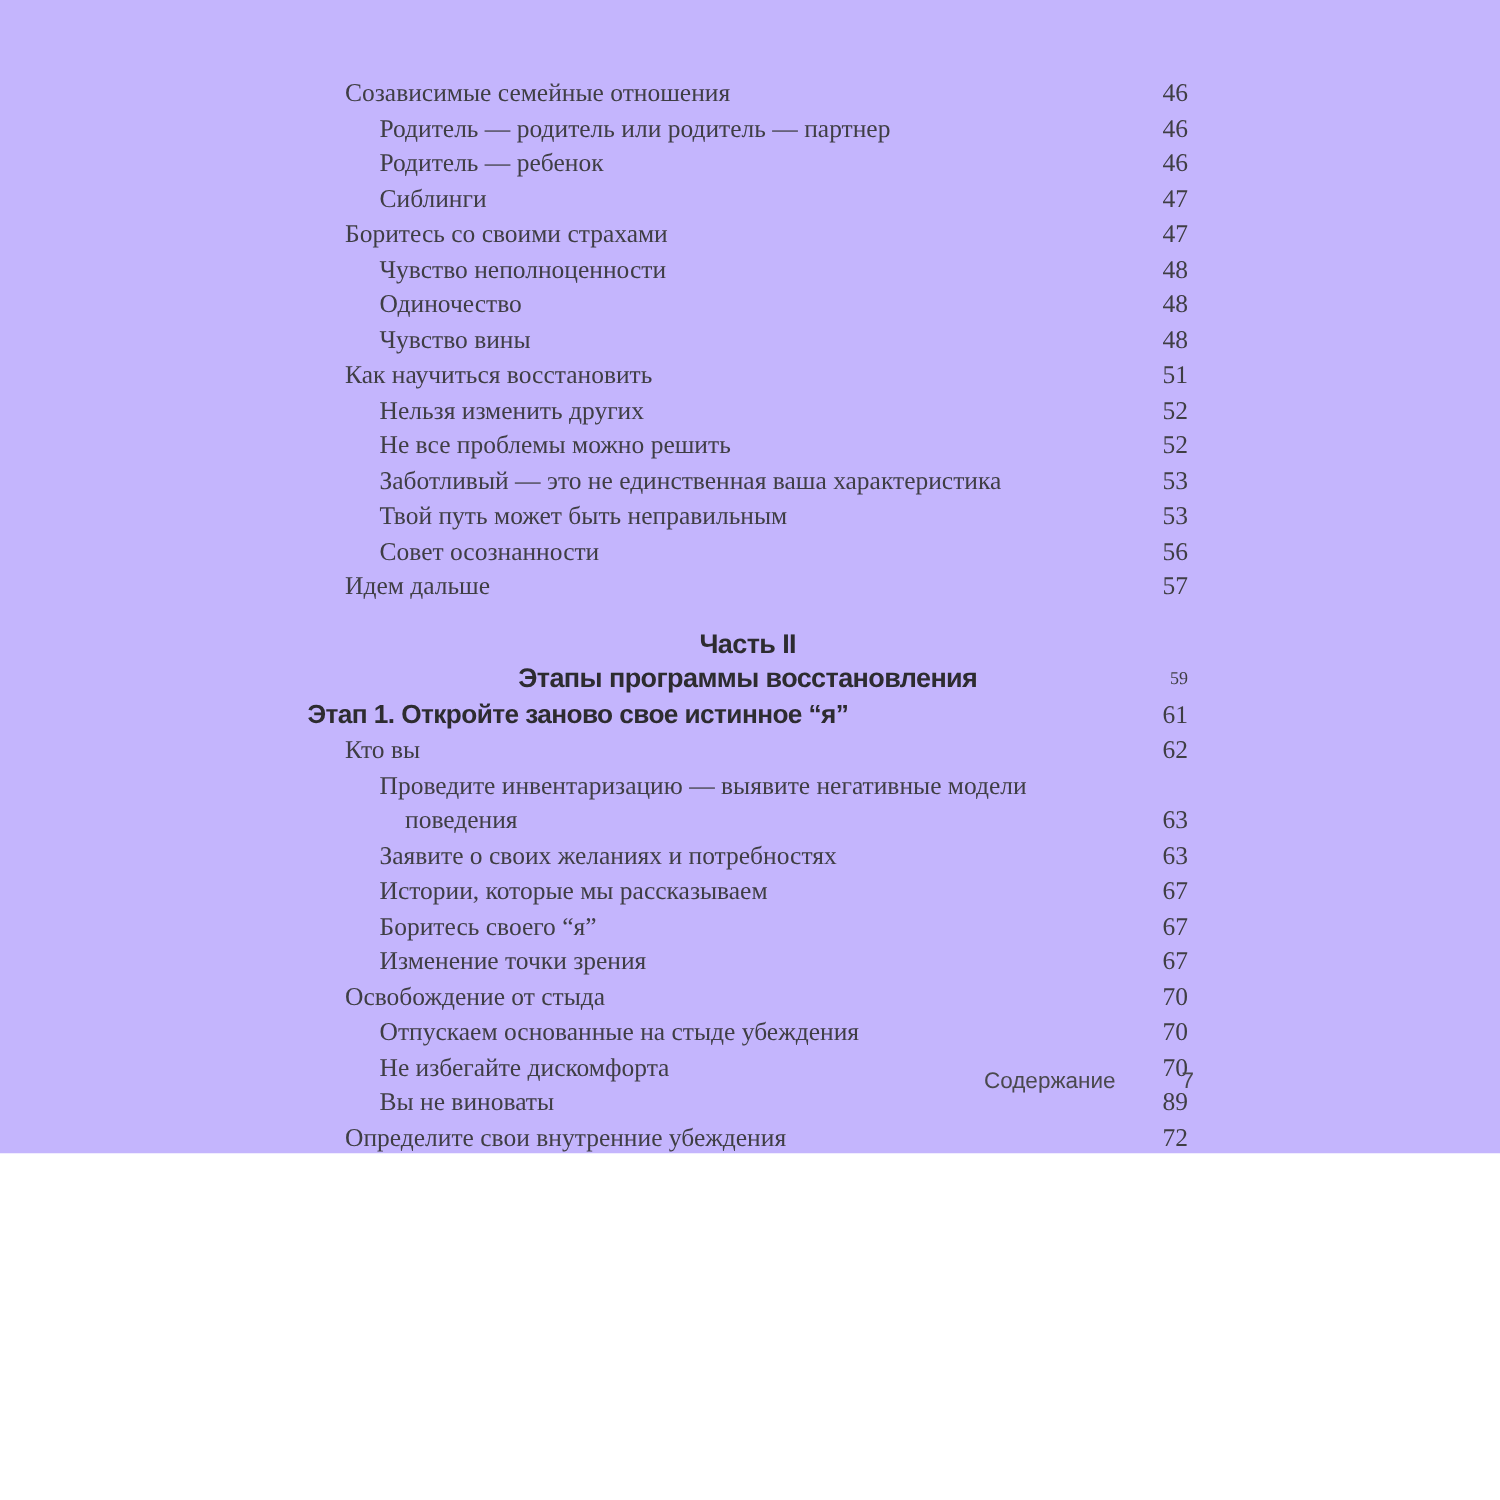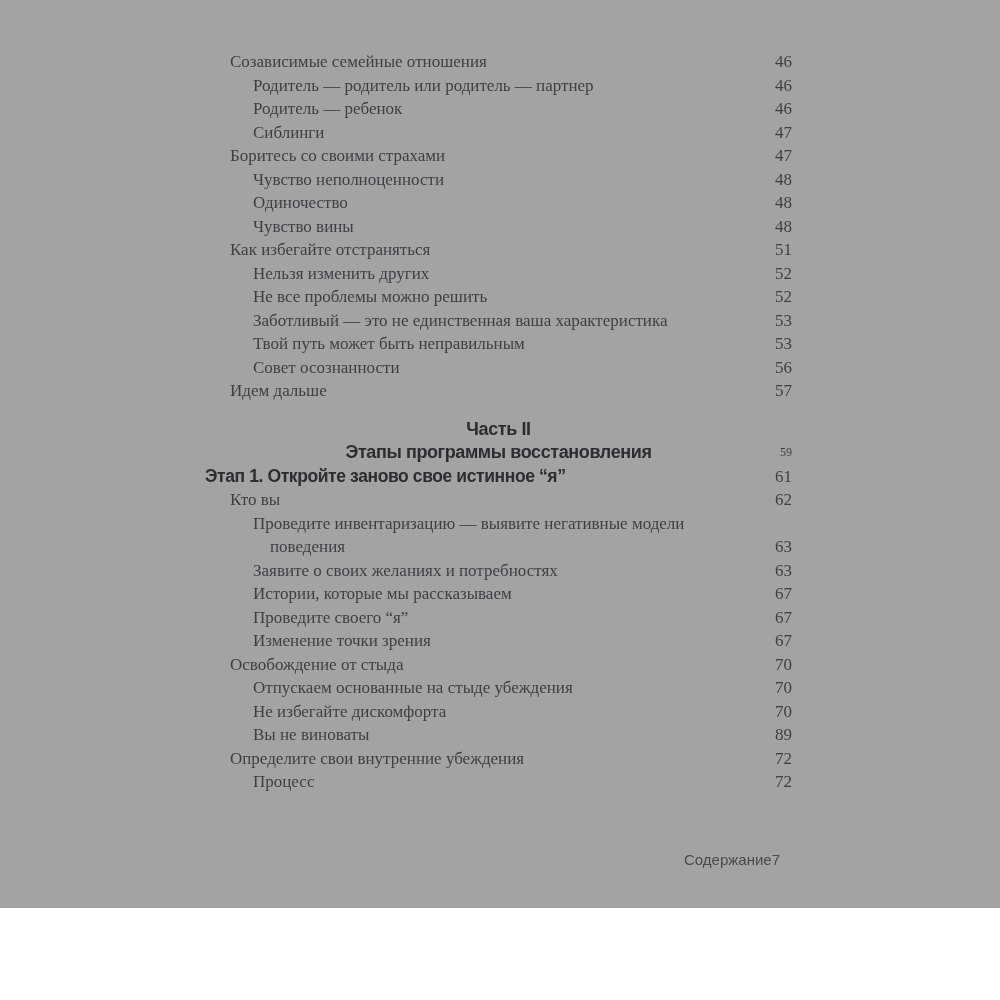--- a/index.html
+++ b/index.html
@@ -3,22 +3,22 @@
 <meta charset="utf-8">
 <style>
   html, body {
     margin: 0;
     padding: 0;
     background: #ffffff;
   }
   #toc-page {
     position: relative;
     width: 1000px;
-    height: 908px;
-    background: #a3a3a3;
+    height: 769px;
+    background: #c4b5fd;
     overflow: hidden;
     font-family: "Liberation Serif", "DejaVu Serif", serif;
     color: #3f3e44;
   }
   #toc-list {
     position: absolute;
     left: 205px;
     right: 208px;
     top: 50px;
   }
@@ -69,24 +69,25 @@
     right: 0;
     top: 0;
     font-family: "Liberation Serif", "DejaVu Serif", serif;
     font-weight: normal;
     letter-spacing: 0;
     color: #3f3e44;
     font-size: 12px;
   }
   #footer {
     position: absolute;
-    right: 220px;
+    right: 204px;
     bottom: 40px;
     display: flex;
     align-items: flex-end;
+    gap: 44px;
     font-family: "Liberation Sans", "DejaVu Sans", sans-serif;
     font-size: 15px;
     color: #4a494e;
   }
 </style>
 </head>
 <body>
 
 <div id="toc-page">
   <div id="toc-list">
@@ -116,21 +117,21 @@
       </div>
       <div class="row l2">
         <span class="title">Одиночество</span>
         <span class="pg">48</span>
       </div>
       <div class="row l2">
         <span class="title">Чувство вины</span>
         <span class="pg">48</span>
       </div>
       <div class="row l1">
-        <span class="title">Как избегайте отстраняться</span>
+        <span class="title">Как научиться восстановить</span>
         <span class="pg">51</span>
       </div>
       <div class="row l2">
         <span class="title">Нельзя изменить других</span>
         <span class="pg">52</span>
       </div>
       <div class="row l2">
         <span class="title">Не все проблемы можно решить</span>
         <span class="pg">52</span>
       </div>
@@ -171,21 +172,21 @@
       </div>
       <div class="row l2">
         <span class="title">Заявите о своих желаниях и потребностях</span>
         <span class="pg">63</span>
       </div>
       <div class="row l2">
         <span class="title">Истории, которые мы рассказываем</span>
         <span class="pg">67</span>
       </div>
       <div class="row l2">
-        <span class="title">Проведите своего “я”</span>
+        <span class="title">Боритесь своего “я”</span>
         <span class="pg">67</span>
       </div>
       <div class="row l2">
         <span class="title">Изменение точки зрения</span>
         <span class="pg">67</span>
       </div>
       <div class="row l1">
         <span class="title">Освобождение от стыда</span>
         <span class="pg">70</span>
       </div>

